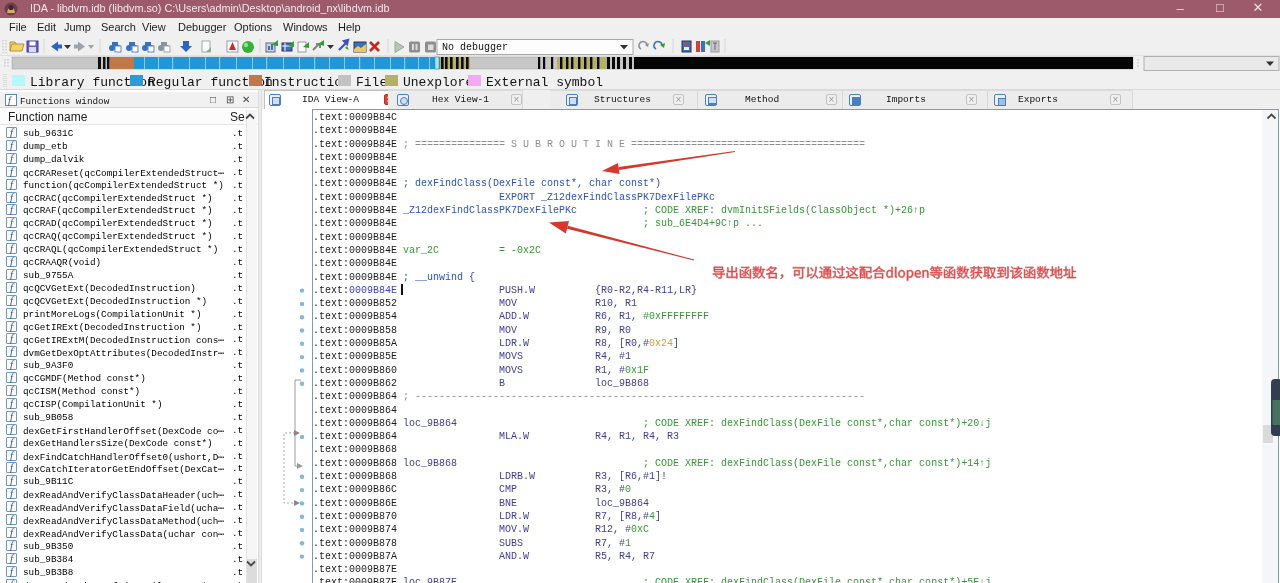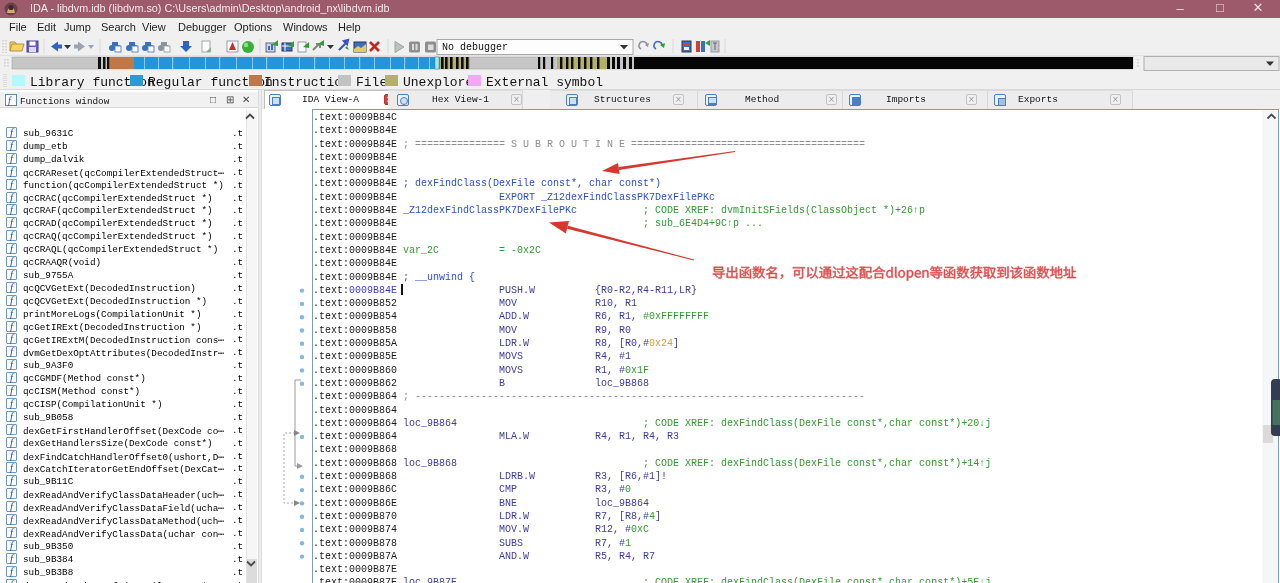--- a/index.html
+++ b/index.html
@@ -252,20 +252,24 @@
  <div id="fphead">
    <svg class="abs" style="left:5px;top:2px" width="12" height="12">
           <rect x="0.5" y="0.5" width="11" height="11" fill="#fff" stroke="#5f87ad"></rect>
           <text x="3" y="9.5" font-family="Liberation Serif" font-style="italic" font-size="10" fill="#2a56b8">f</text>
         </svg>
    <span class="t">Functions window</span>
    <span class="b" style="left:210px">□</span>
    <span class="b" style="left:226px">⊞</span>
    <span class="b" style="left:242px">✕</span>
  </div>
+ <div id="fcolhead">
+        <span class="c1">Function name</span>
+        <span class="c2">Se</span>
+      </div>
  <div style="position:absolute;left:0;top:35px;width:246px;height:458px;overflow:hidden">
 <div class="frow" style="top:2.0px">
           <span class="fico">
             <i>f</i>
           </span>
           <span class="fnm">sub_9631C</span>
           <span class="fseg">.t</span>
         </div>
         <div class="frow" style="top:14.9px">
           <span class="fico">

